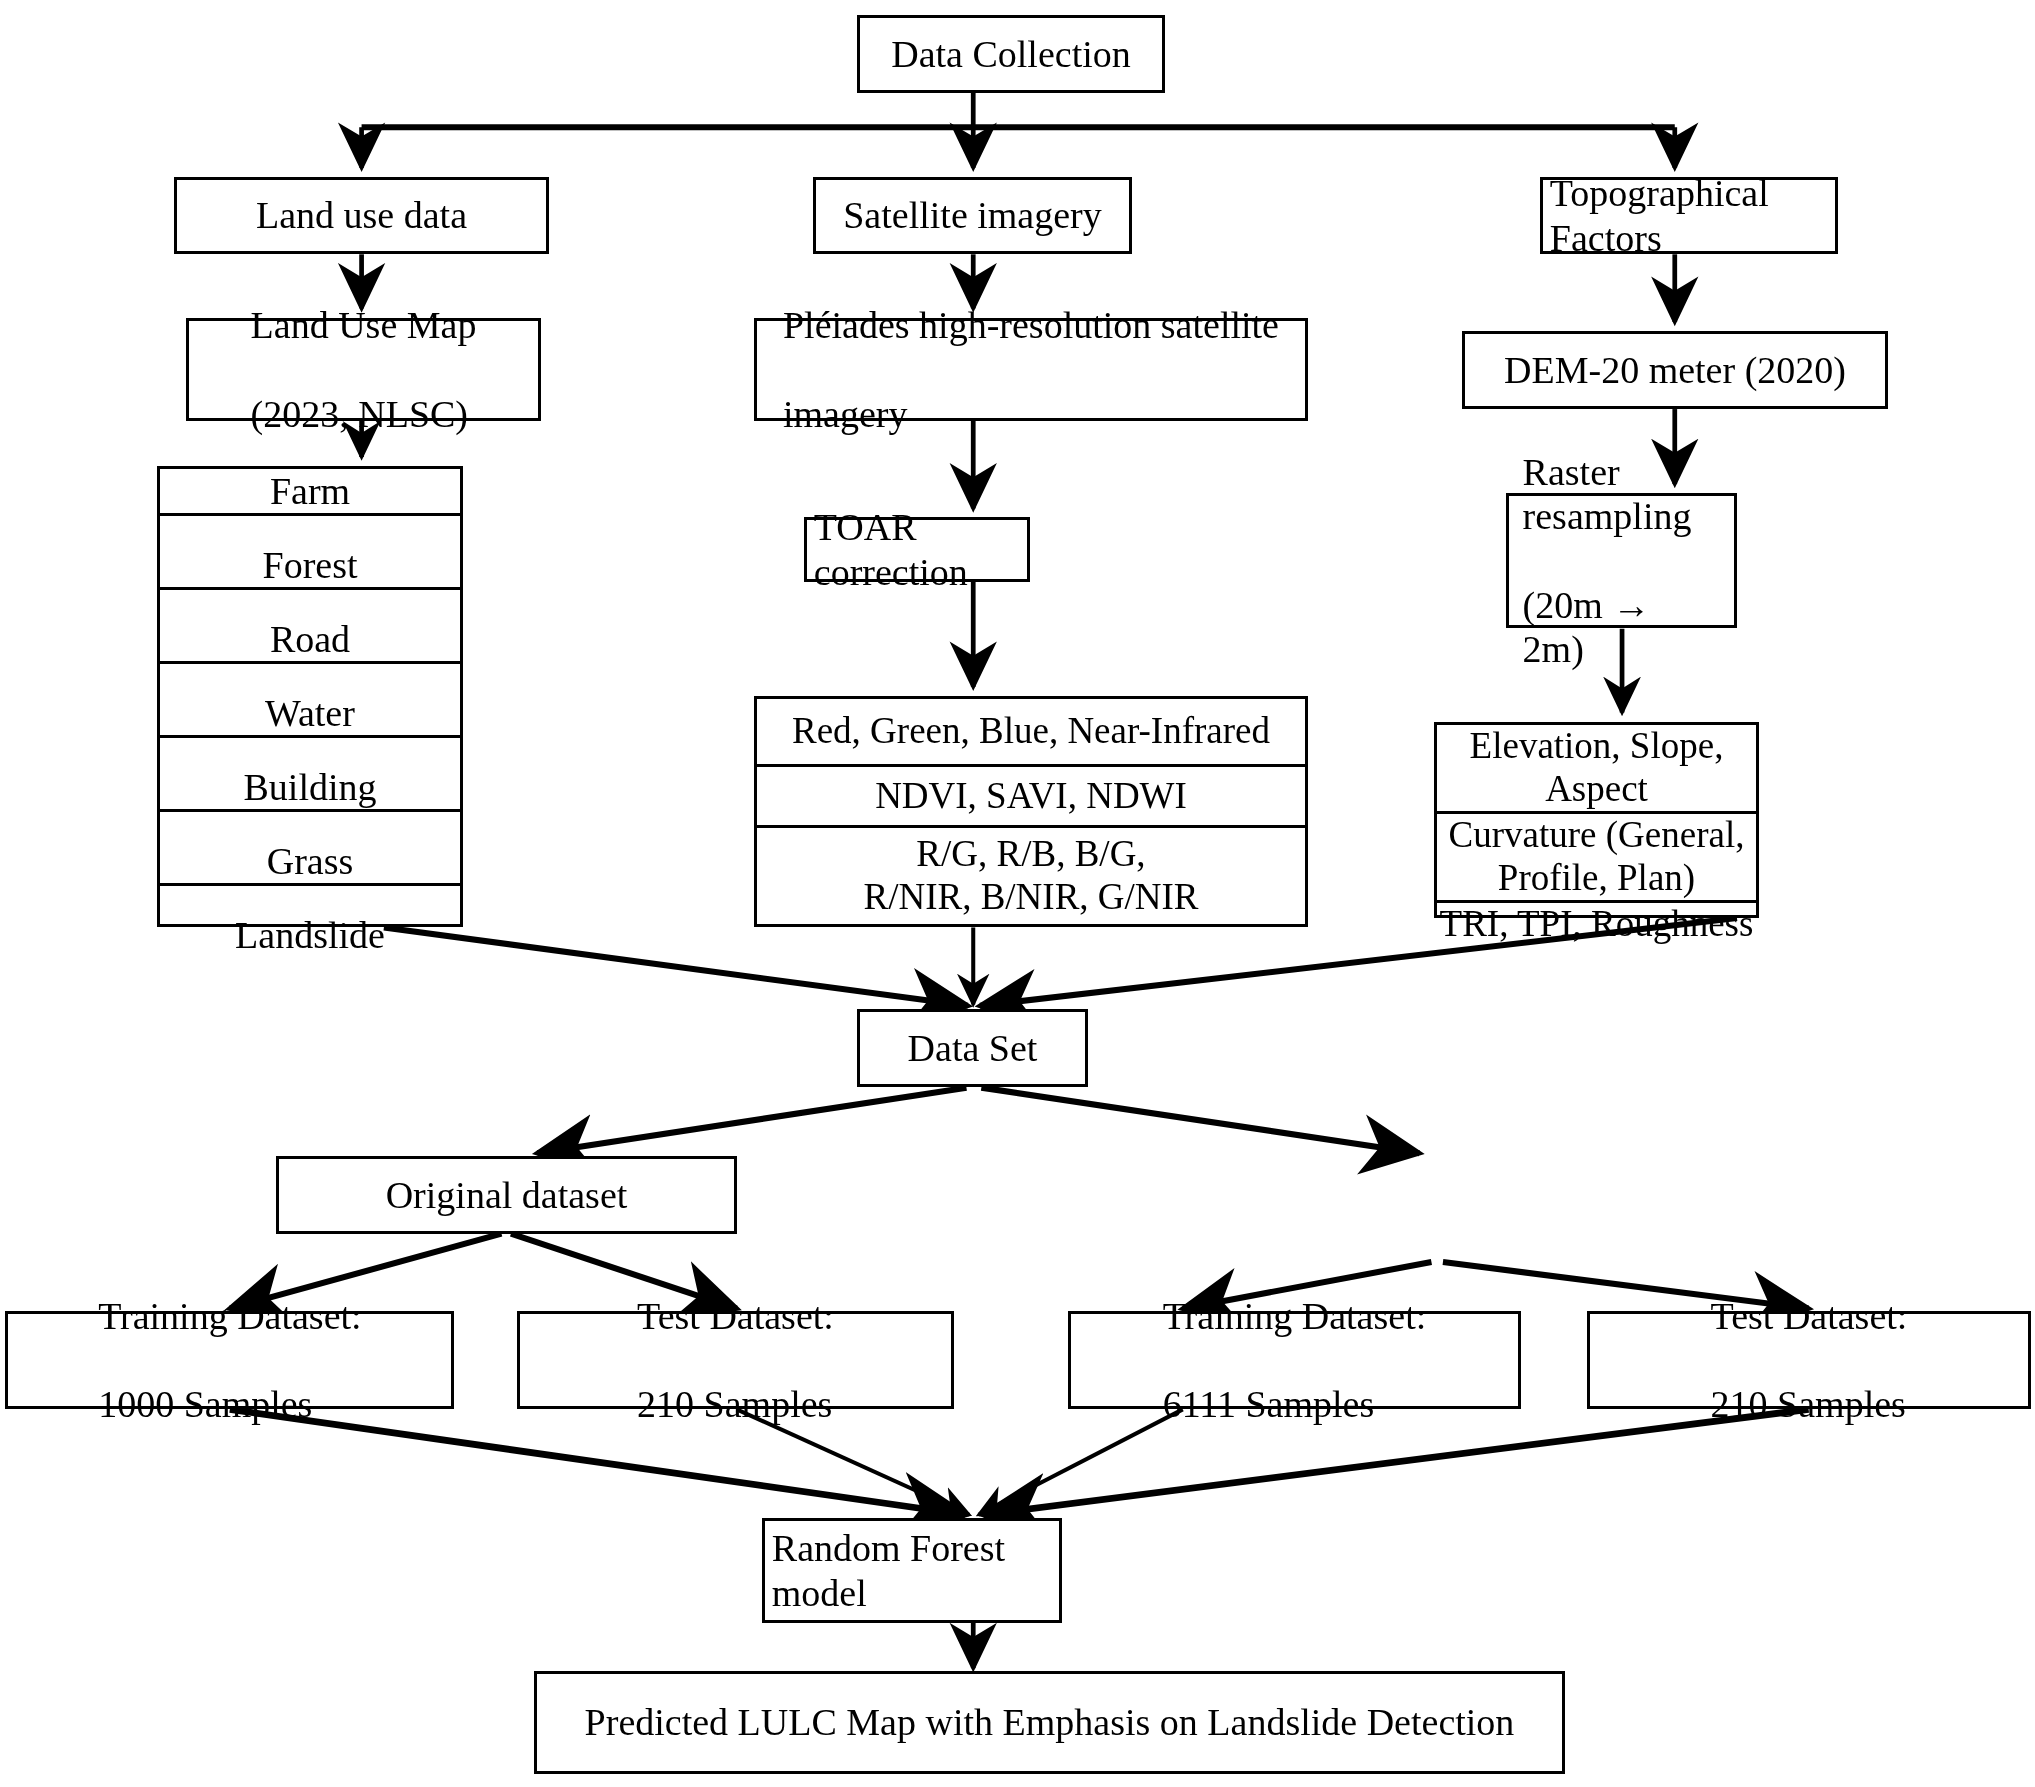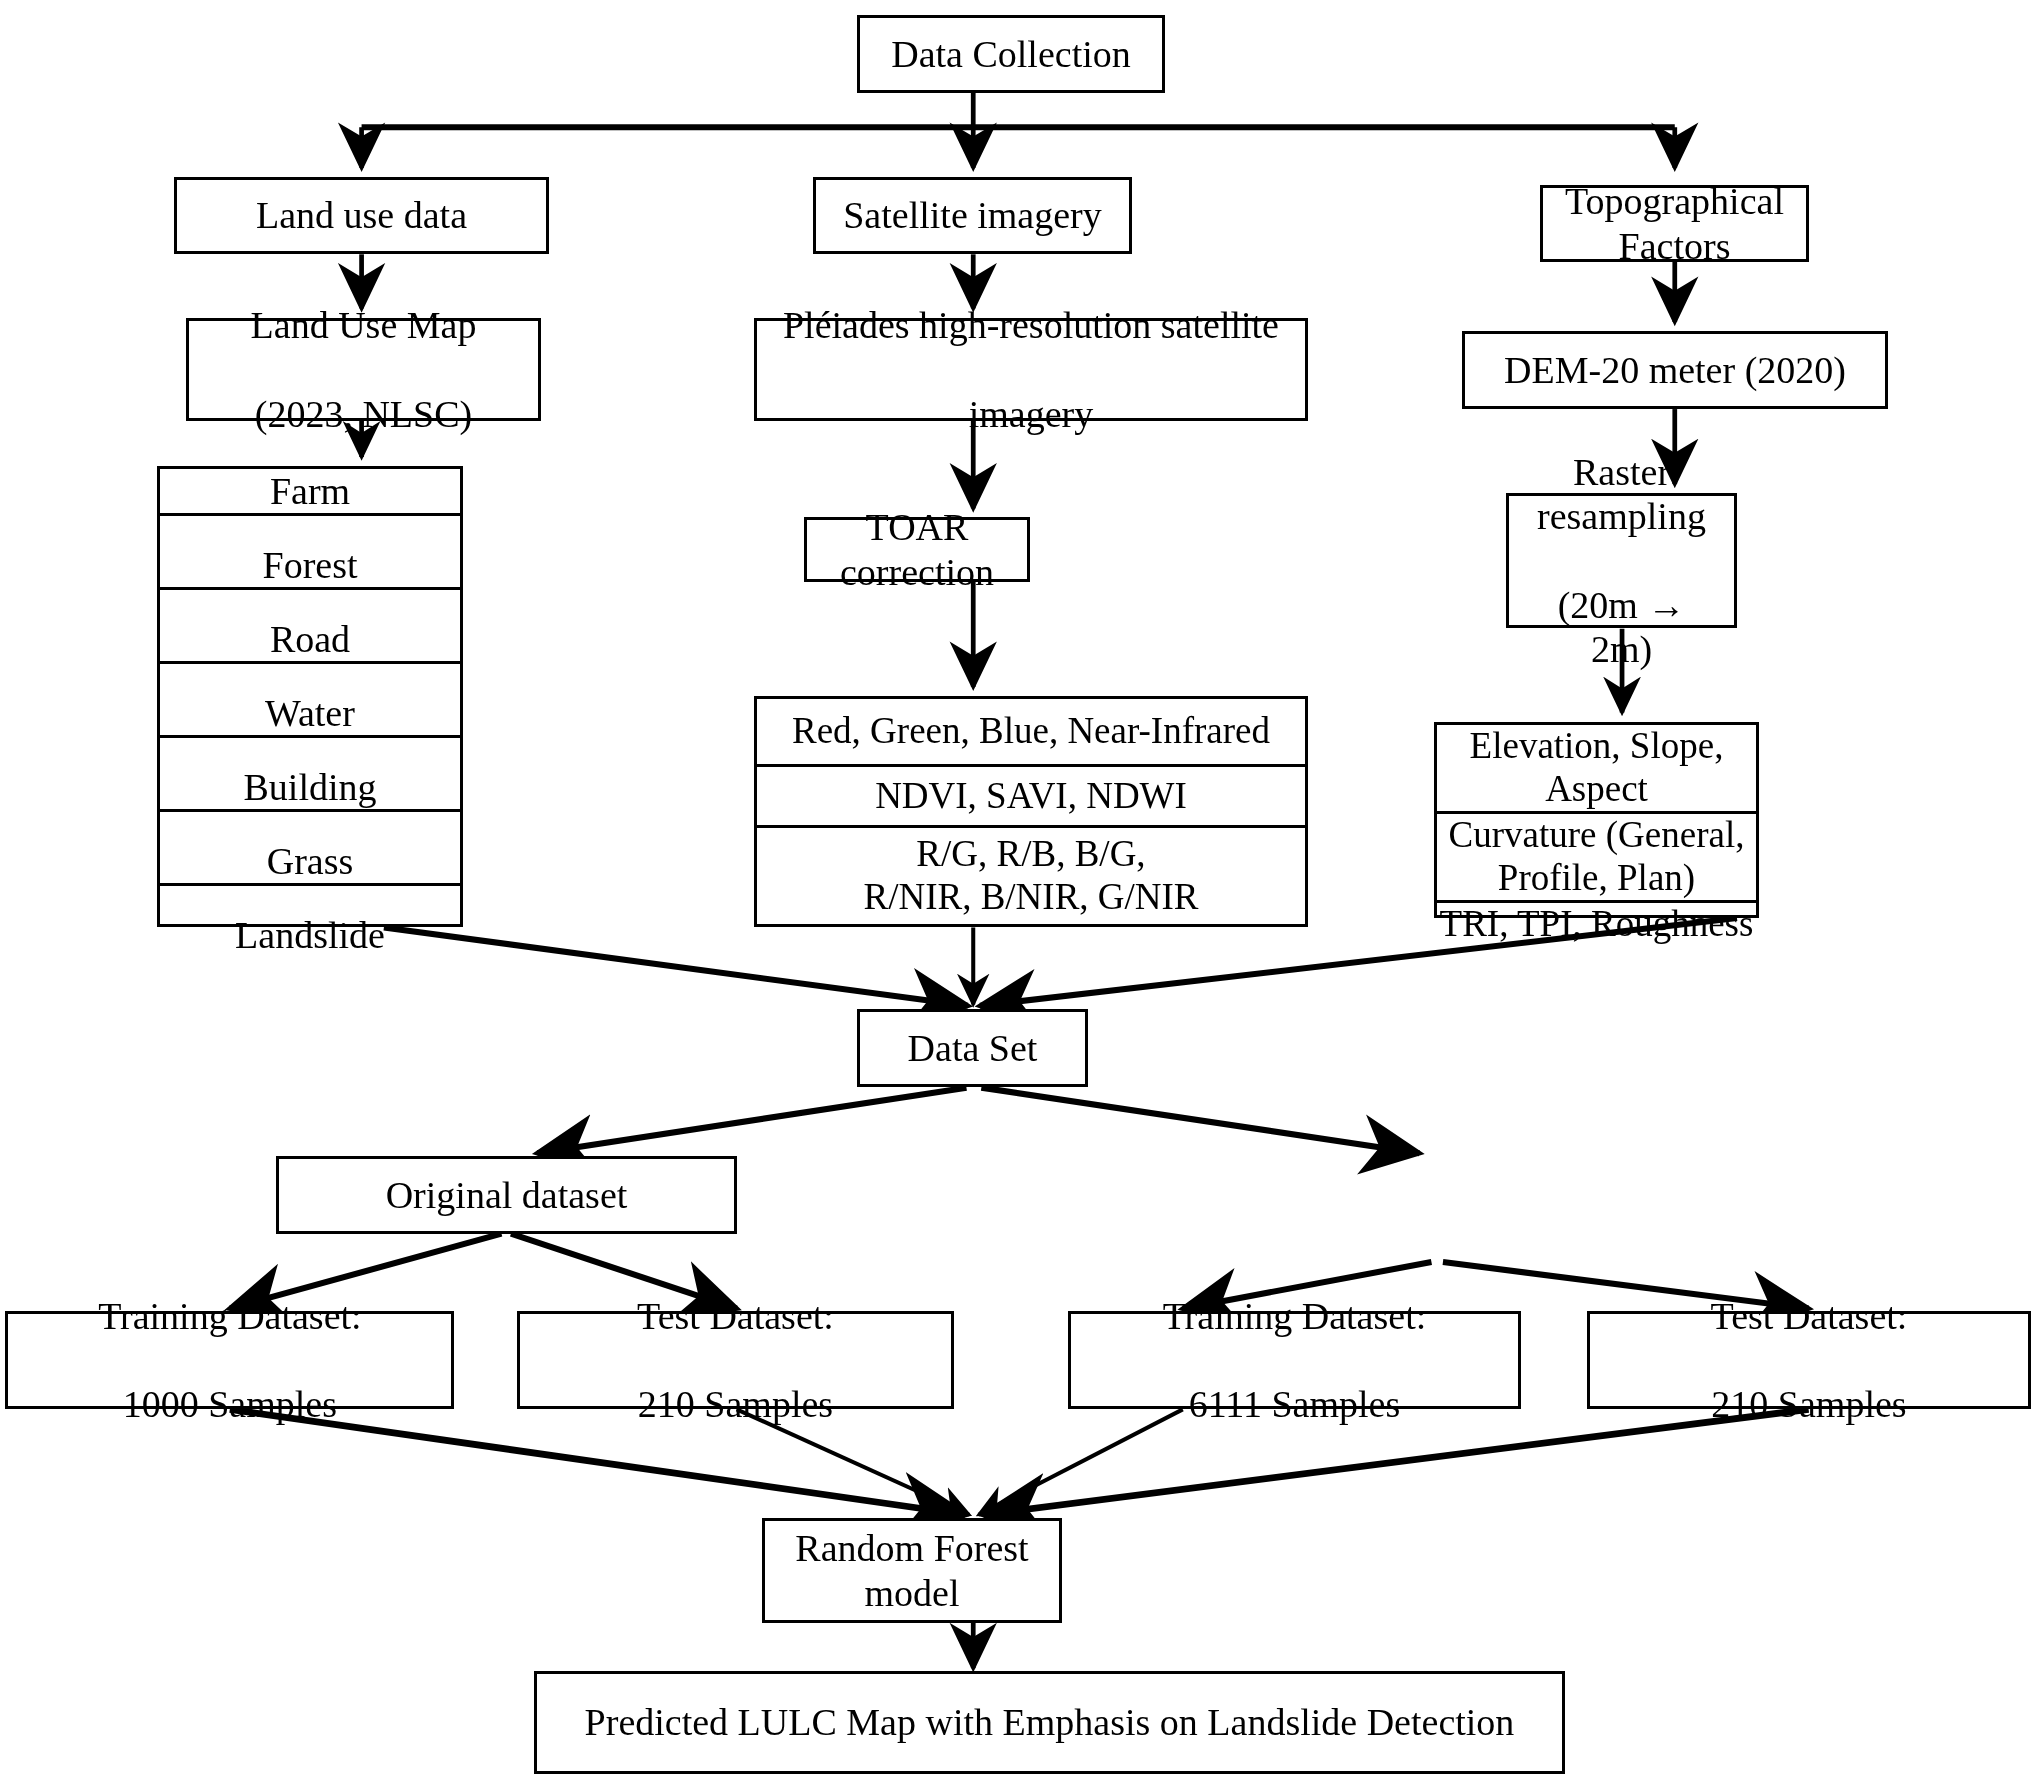--- a/index.html
+++ b/index.html
@@ -1,21 +1,21 @@
 <!DOCTYPE html>
 <html style="font-size:10.8px"><head>
 <meta charset="utf-8">
 <title>Methodology Flowchart</title>
 <style>
   html,body{margin:0;padding:0;background:#ffffff;}
   body{font-family:"Liberation Serif","DejaVu Serif",serif;color:#000;}
   #canvas{position:relative;width:2035px;height:1788px;background:#fff;overflow:hidden;}
   svg#wires{position:absolute;left:0;top:0;width:2035px;height:1788px;pointer-events:none;}
   .node{position:absolute;box-sizing:border-box;border:3.4px solid #000;background:#fff;
-        display:flex;align-items:center;justify-content:center;text-align:center;
+        display:flex;align-items:center;justify-content:center;
         line-height:1.16;z-index:2;}
   .node span{display:block;padding:0 6.8px;}
   .stack{position:absolute;box-sizing:border-box;border:3.4px solid #000;background:#fff;z-index:2;
          display:flex;flex-direction:column;}
   .stack .srow{flex:1 1 auto;display:flex;align-items:center;justify-content:center;
                text-align:center;border-bottom:3.4px solid #000;line-height:1.16;}
   .stack .srow:last-child{border-bottom:none;}
   .fs56{font-size:38px;}
   .fs54{font-size:37px;}
 </style>
@@ -77,21 +77,21 @@
   </div>
 
   <div class="node fs56" style="left:174px;top:177px;width:375px;height:77px;">
     <span>Land use data</span>
   </div>
 
   <div class="node fs56" style="left:813px;top:177px;width:319px;height:77px;">
     <span>Satellite imagery</span>
   </div>
 
-  <div class="node fs56" style="left:1540px;top:177px;width:269px;height:77px;margin-top:8px;">
+  <div class="node fs56" style="left:1540px;top:177px;width:298px;height:77px;">
     <span>Topographical Factors</span>
   </div>
 
   <div class="node fs56" style="left:186px;top:318px;width:355px;height:103px;">
     <span>
       <span>Land Use Map</span><br>
       <span>(2023, NLSC)</span>
     </span>
   </div>
 

